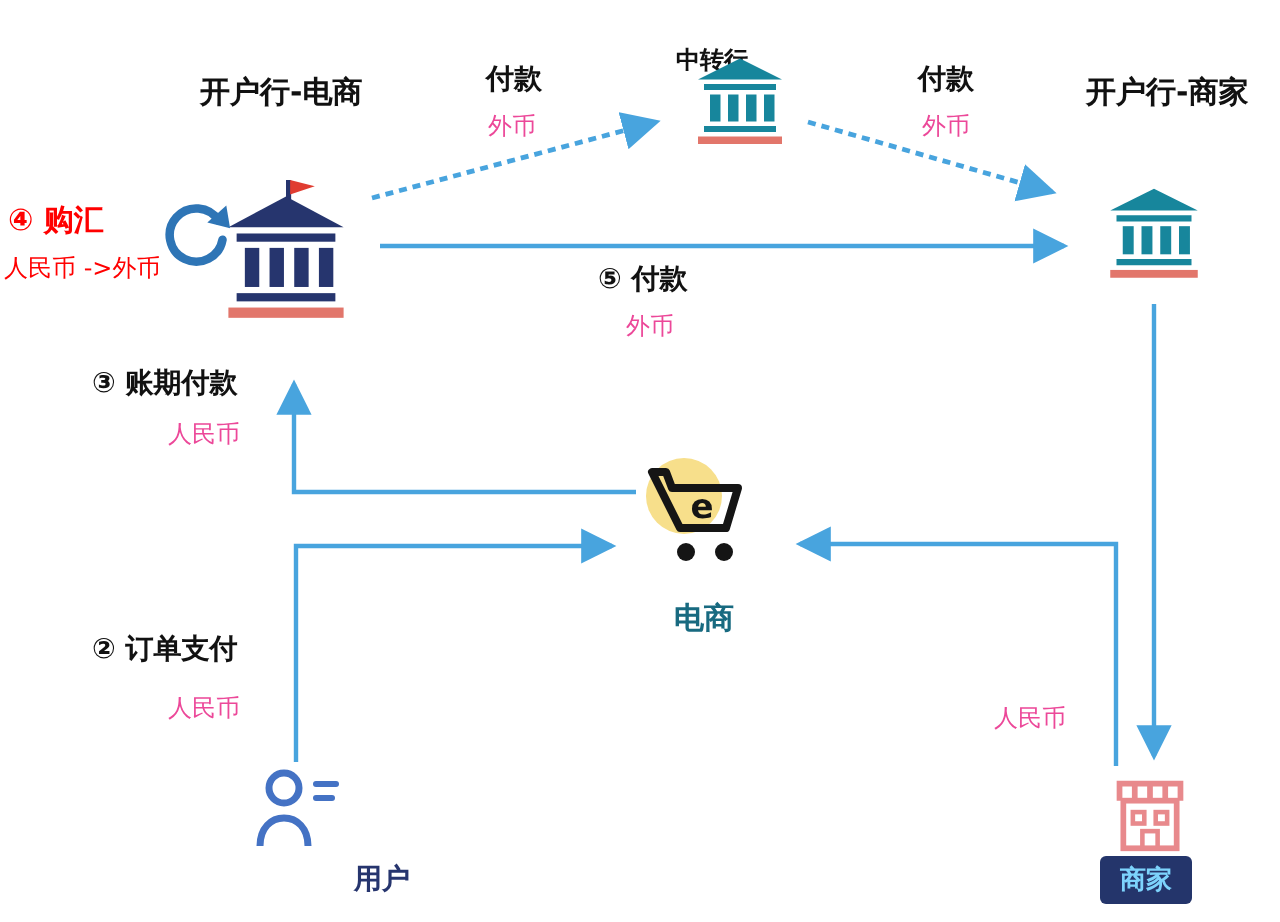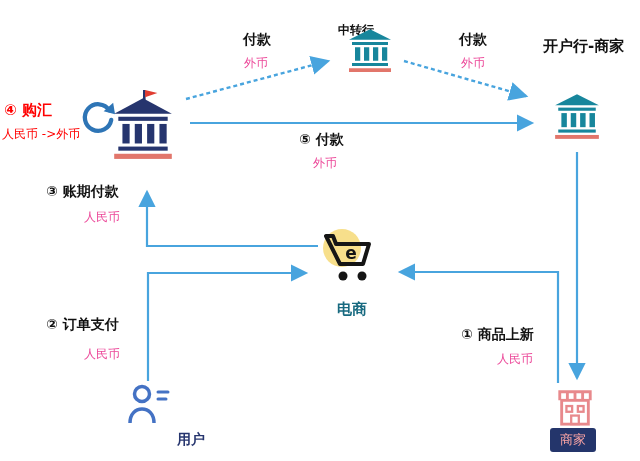--- a/index.html
+++ b/index.html
@@ -14,22 +14,22 @@
     font-weight:700; font-size:15px; color:#111111;
   }
   .sub {
     position:absolute; white-space:nowrap;
     font-weight:400; font-size:12px; color:#ec4899;
   }
   .red { color:#ff0000; }
   .node-label-teal { color:#186a80; font-size:15px; }
   .node-label-navy { color:#26356e; font-size:14px;margin-left:43px; }
   .badge {
-    position:absolute; background:#24356b; color:#fca5a5;
-    font-weight:400; font-size:13px; text-align:center;
+    position:absolute; background:#24356b; color:#7dd3fc;
+    font-weight:700; font-size:13px; text-align:center;
     padding:3px 10px; border-radius:3px; white-space:nowrap;
   }
   svg.overlay { position:absolute; left:0; top:0; width:640px; height:461px; }
   .icon-box { position:absolute; }
   .icon-box svg { display:block; width:100%; height:100%; }
 </style>
 </head>
 <body>
 
 <div class="canvas">
@@ -51,20 +51,21 @@
 
     <path d="M148 381 L148 273 L306 273" stroke="#48A4DE" stroke-width="2.2" fill="none" marker-end="url(#ah)"></path>
 
     <path d="M558 383 L558 272 L400 272" stroke="#48A4DE" stroke-width="2.2" fill="none" marker-end="url(#ah)"></path>
 
     <path d="M577 152 L577 378" stroke="#48A4DE" stroke-width="2.2" fill="none" marker-end="url(#ah)"></path>
   </svg>
 
   <div class="lbl" style="left:338px; top:22px; font-size:12px;">中转行</div>
 
+  <div class="lbl" style="left:100px; top:37px;">开户行-电商</div>
 
   <div class="lbl" style="left:543px; top:37px;">开户行-商家</div>
 
   <div class="lbl" style="left:243px; top:31px; font-size:14px;">付款</div>
   <div class="sub" style="left:244px; top:55px;">外币</div>
 
   <div class="lbl" style="left:459px; top:31px; font-size:14px;">付款</div>
   <div class="sub" style="left:461px; top:55px;">外币</div>
 
   <div class="icon-box" style="left:346px; top:26px; width:48px; height:50px;">
@@ -120,21 +121,20 @@
 
   <div class="lbl" style="left:299px; top:131px; font-size:14px;">⑤ 付款</div>
   <div class="sub" style="left:313px; top:155px;">外币</div>
 
   <div class="lbl" style="left:46px; top:183px; font-size:14px;">③ 账期付款</div>
   <div class="sub" style="left:84px; top:209px;">人民币</div>
 
   <div class="lbl" style="left:46px; top:316px; font-size:14px;">② 订单支付</div>
   <div class="sub" style="left:84px; top:346px;">人民币</div>
 
-  <div class="lbl" style="left:461px; top:326px; font-size:14px;">① 商品上新</div>
   <div class="sub" style="left:497px; top:351px;">人民币</div>
 
   <div class="icon-box" style="left:318px; top:226px; width:62px; height:66px;">
     <svg viewBox="0 0 62 66">
       <circle cx="24" cy="22" r="19" fill="#f7df8b"></circle>
       <path d="M8 10 h7 l3 8 h33 l-6 20 H22 z" fill="none" stroke="#151515" stroke-width="4" stroke-linejoin="round"></path>
       <text x="33" y="33" font-size="17" font-weight="bold" fill="#151515" text-anchor="middle" font-family="DejaVu Sans, sans-serif">e</text>
       <circle cx="25" cy="50" r="4.5" fill="#151515"></circle>
       <circle cx="44" cy="50" r="4.5" fill="#151515"></circle>
     </svg>

